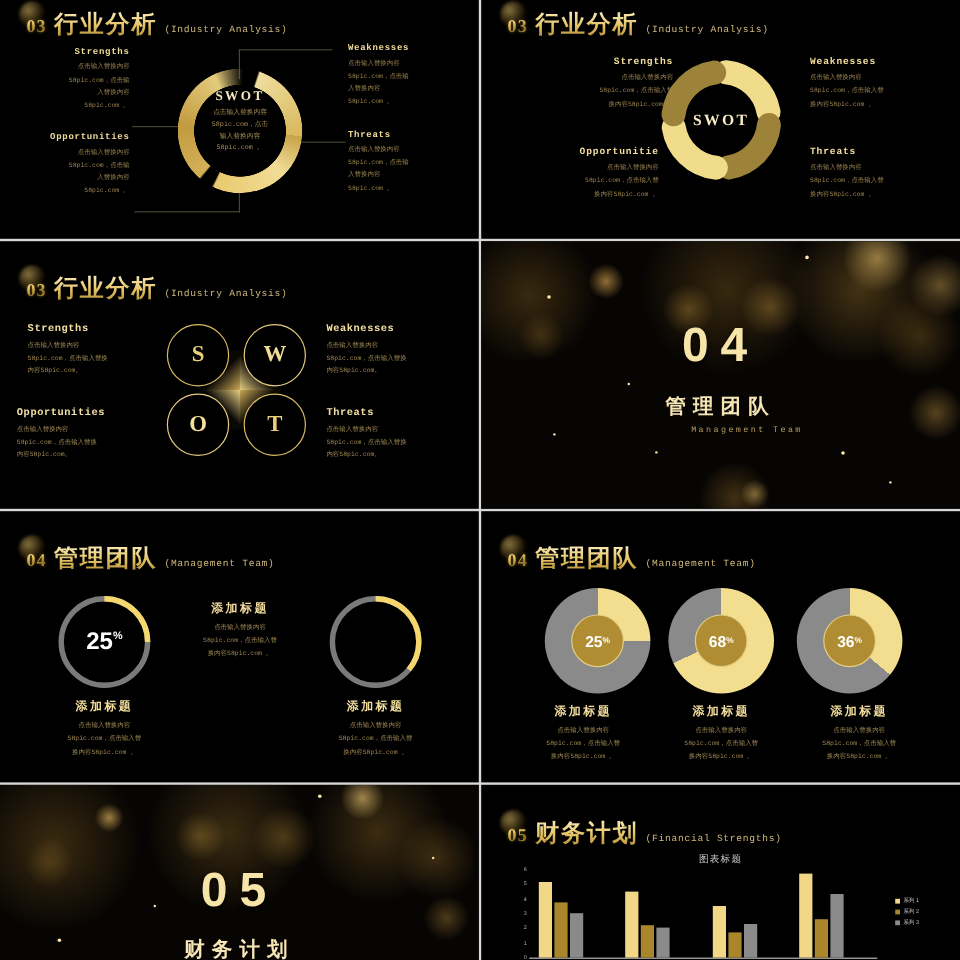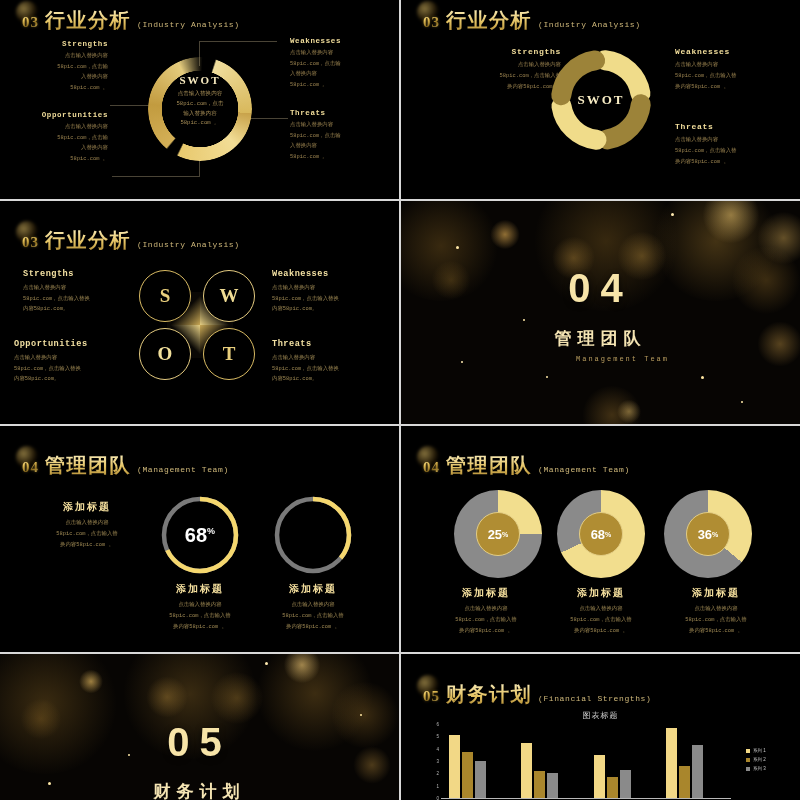--- a/index.html
+++ b/index.html
@@ -285,20 +285,24 @@
           <circle cx="54" cy="54" r="40" stroke="#9C8339" stroke-dasharray="52 199" stroke-dashoffset="-67" transform="rotate(-90 54 54)"></circle>
           <circle cx="54" cy="54" r="40" stroke="#F0DC8A" stroke-dasharray="52 199" stroke-dashoffset="-130" transform="rotate(-90 54 54)"></circle>
           <circle cx="54" cy="54" r="40" stroke="#9C8339" stroke-dasharray="52 199" stroke-dashoffset="-193" transform="rotate(-90 54 54)"></circle>
         </g>
       </svg>
     </div>
     <div class="s2-label">SWOT</div>
 
     <div class="s2-quad" style="left:40px;top:47px;text-align:right;">
       <h4>Strengths</h4>
+      <p class="multiline">点击输入替换内容<br>58pic.com，点击输入替<br>换内容58pic.com 。</p>
+    </div>
+    <div class="s2-quad" style="left:28px;top:122px;text-align:right;">
+      <h4>Opportunitie</h4>
       <p class="multiline">点击输入替换内容<br>58pic.com，点击输入替<br>换内容58pic.com 。</p>
     </div>
     <div class="s2-quad" style="left:274px;top:47px;text-align:left;">
       <h4>Weaknesses</h4>
       <p class="multiline">点击输入替换内容<br>58pic.com，点击输入替<br>换内容58pic.com 。</p>
     </div>
     <div class="s2-quad" style="left:274px;top:122px;text-align:left;">
       <h4>Threats</h4>
       <p class="multiline">点击输入替换内容<br>58pic.com，点击输入替<br>换内容58pic.com 。</p>
     </div>
@@ -377,36 +381,36 @@
 
   <div class="slide">
     <div class="hdr-blob" style="top:20px;"></div>
     <div class="hdr" style="top:26px;">
       <span class="hdr-num">04</span>
       <span class="hdr-cn">管理团队</span>
       <span class="hdr-en">(Management Team)</span>
     </div>
 
     <div class="pr-item" style="left:27px;top:68px;">
-      <div class="pr-title">添加标题</div>
-      <div class="pr-desc multiline">点击输入替换内容<br>58pic.com，点击输入替<br>换内容58pic.com 。</div>
-    </div>
-
-    <div class="pr-item" style="left:140px;top:68px;">
       <div style="position:relative;width:120px;height:82px;">
         <svg width="120" height="82" viewBox="0 0 120 82">
           <g fill="none" stroke-width="4.5">
             <circle cx="60" cy="41" r="36" stroke="#7A7A7A"></circle>
-            <circle cx="60" cy="41" r="36" stroke="#F5D76E" stroke-dasharray="153.8 72.3" transform="rotate(-90 60 41)"></circle>
+            <circle cx="60" cy="41" r="36" stroke="#F5D76E" stroke-dasharray="56.5 169.6" transform="rotate(-90 60 41)"></circle>
           </g>
         </svg>
         <div class="pr-val">
-          <span>68</span><sup>%</sup>
-        </div>
-      </div>
+          <span>25</span><sup>%</sup>
+        </div>
+      </div>
+      <div class="pr-title">添加标题</div>
+      <div class="pr-desc multiline">点击输入替换内容<br>58pic.com，点击输入替<br>换内容58pic.com 。</div>
+    </div>
+
+    <div class="pr-item" style="left:140px;top:68px;">
       <div class="pr-title">添加标题</div>
       <div class="pr-desc multiline">点击输入替换内容<br>58pic.com，点击输入替<br>换内容58pic.com 。</div>
     </div>
 
     <div class="pr-item" style="left:253px;top:68px;">
       <div style="position:relative;width:120px;height:82px;">
         <svg width="120" height="82" viewBox="0 0 120 82">
           <g fill="none" stroke-width="4.5">
             <circle cx="60" cy="41" r="36" stroke="#7A7A7A"></circle>
             <circle cx="60" cy="41" r="36" stroke="#F5D76E" stroke-dasharray="81.4 144.7" transform="rotate(-90 60 41)"></circle>

